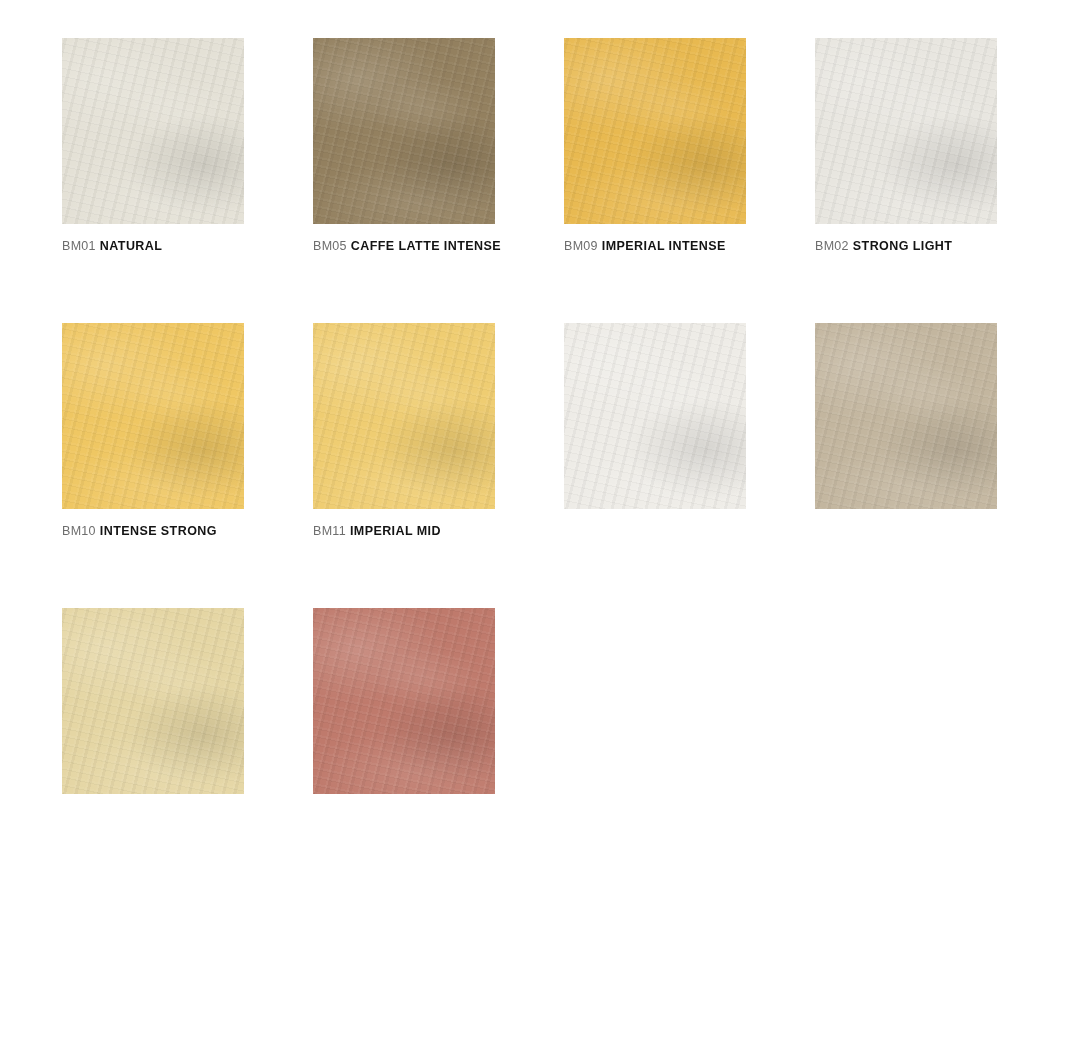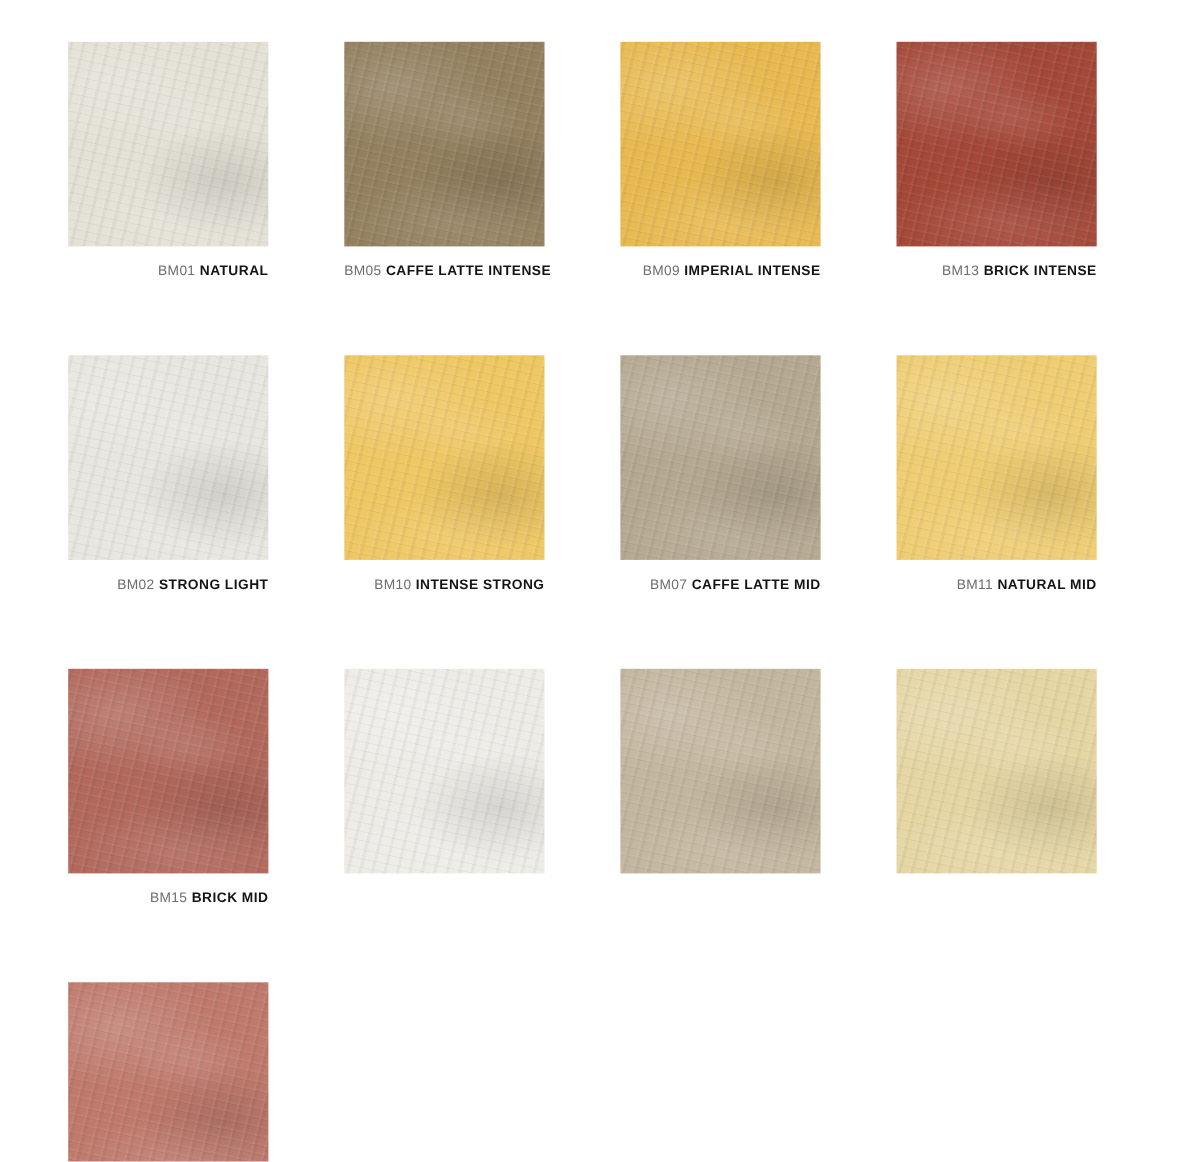--- a/index.html
+++ b/index.html
@@ -15,21 +15,20 @@
     font-family: "Liberation Sans", sans-serif;
     -webkit-font-smoothing: antialiased;
     overflow: hidden;
   }
 
   .sheet {
     position: relative;
     width: 1080px;
     height: 1056px;
     background: #ffffff;
-    text-align: right;
   }
 
   .swatch-grid {
     position: absolute;
     left: 62px;
     top: 38px;
     width: 940px;
     display: grid;
     grid-template-columns: repeat(4, 182px);
     grid-column-gap: 69px;
@@ -129,66 +128,42 @@
       </div>
       <div class="swatch-cell">
         <div class="swatch-chip" style="background-color: rgb(232, 185, 80);">
           <div class="tex-a"></div>
           <div class="tex-b"></div>
           <div class="tex-c"></div>
         </div>
         <div class="swatch-label"><span class="swatch-code">BM09</span><span class="swatch-name">IMPERIAL INTENSE</span></div>
       </div>
       <div class="swatch-cell">
-        <div class="swatch-chip" style="background-color: rgb(164, 72, 56);">
-          <div class="tex-a"></div>
-          <div class="tex-b"></div>
-          <div class="tex-c"></div>
-        </div>
-        <div class="swatch-label"><span class="swatch-code">BM13</span><span class="swatch-name">BRICK INTENSE</span></div>
-      </div>
-      <div class="swatch-cell">
         <div class="swatch-chip" style="background-color: rgb(232, 230, 224);">
           <div class="tex-a"></div>
           <div class="tex-b"></div>
           <div class="tex-c"></div>
         </div>
         <div class="swatch-label"><span class="swatch-code">BM02</span><span class="swatch-name">STRONG LIGHT</span></div>
       </div>
       <div class="swatch-cell">
         <div class="swatch-chip" style="background-color: rgb(239, 199, 99);">
           <div class="tex-a"></div>
           <div class="tex-b"></div>
           <div class="tex-c"></div>
         </div>
         <div class="swatch-label"><span class="swatch-code">BM10</span><span class="swatch-name">INTENSE STRONG</span></div>
       </div>
       <div class="swatch-cell">
-        <div class="swatch-chip" style="background-color: rgb(180, 168, 145);">
-          <div class="tex-a"></div>
-          <div class="tex-b"></div>
-          <div class="tex-c"></div>
-        </div>
-        <div class="swatch-label"><span class="swatch-code">BM07</span><span class="swatch-name">CAFFE LATTE MID</span></div>
-      </div>
-      <div class="swatch-cell">
         <div class="swatch-chip" style="background-color: rgb(239, 205, 114);">
           <div class="tex-a"></div>
           <div class="tex-b"></div>
           <div class="tex-c"></div>
         </div>
-        <div class="swatch-label"><span class="swatch-code">BM11</span><span class="swatch-name">NATURAL MID</span></div>
-      </div>
-      <div class="swatch-cell">
-        <div class="swatch-chip" style="background-color: rgb(178, 105, 92);">
-          <div class="tex-a"></div>
-          <div class="tex-b"></div>
-          <div class="tex-c"></div>
-        </div>
-        <div class="swatch-label"><span class="swatch-code">BM15</span><span class="swatch-name">BRICK MID</span></div>
+        <div class="swatch-label"><span class="swatch-code">BM11</span><span class="swatch-name">IMPERIAL MID</span></div>
       </div>
       <div class="swatch-cell">
         <div class="swatch-chip" style="background-color: rgb(238, 236, 231);">
           <div class="tex-a"></div>
           <div class="tex-b"></div>
           <div class="tex-c"></div>
         </div>
       </div>
       <div class="swatch-cell">
         <div class="swatch-chip" style="background-color: rgb(195, 182, 159);">

